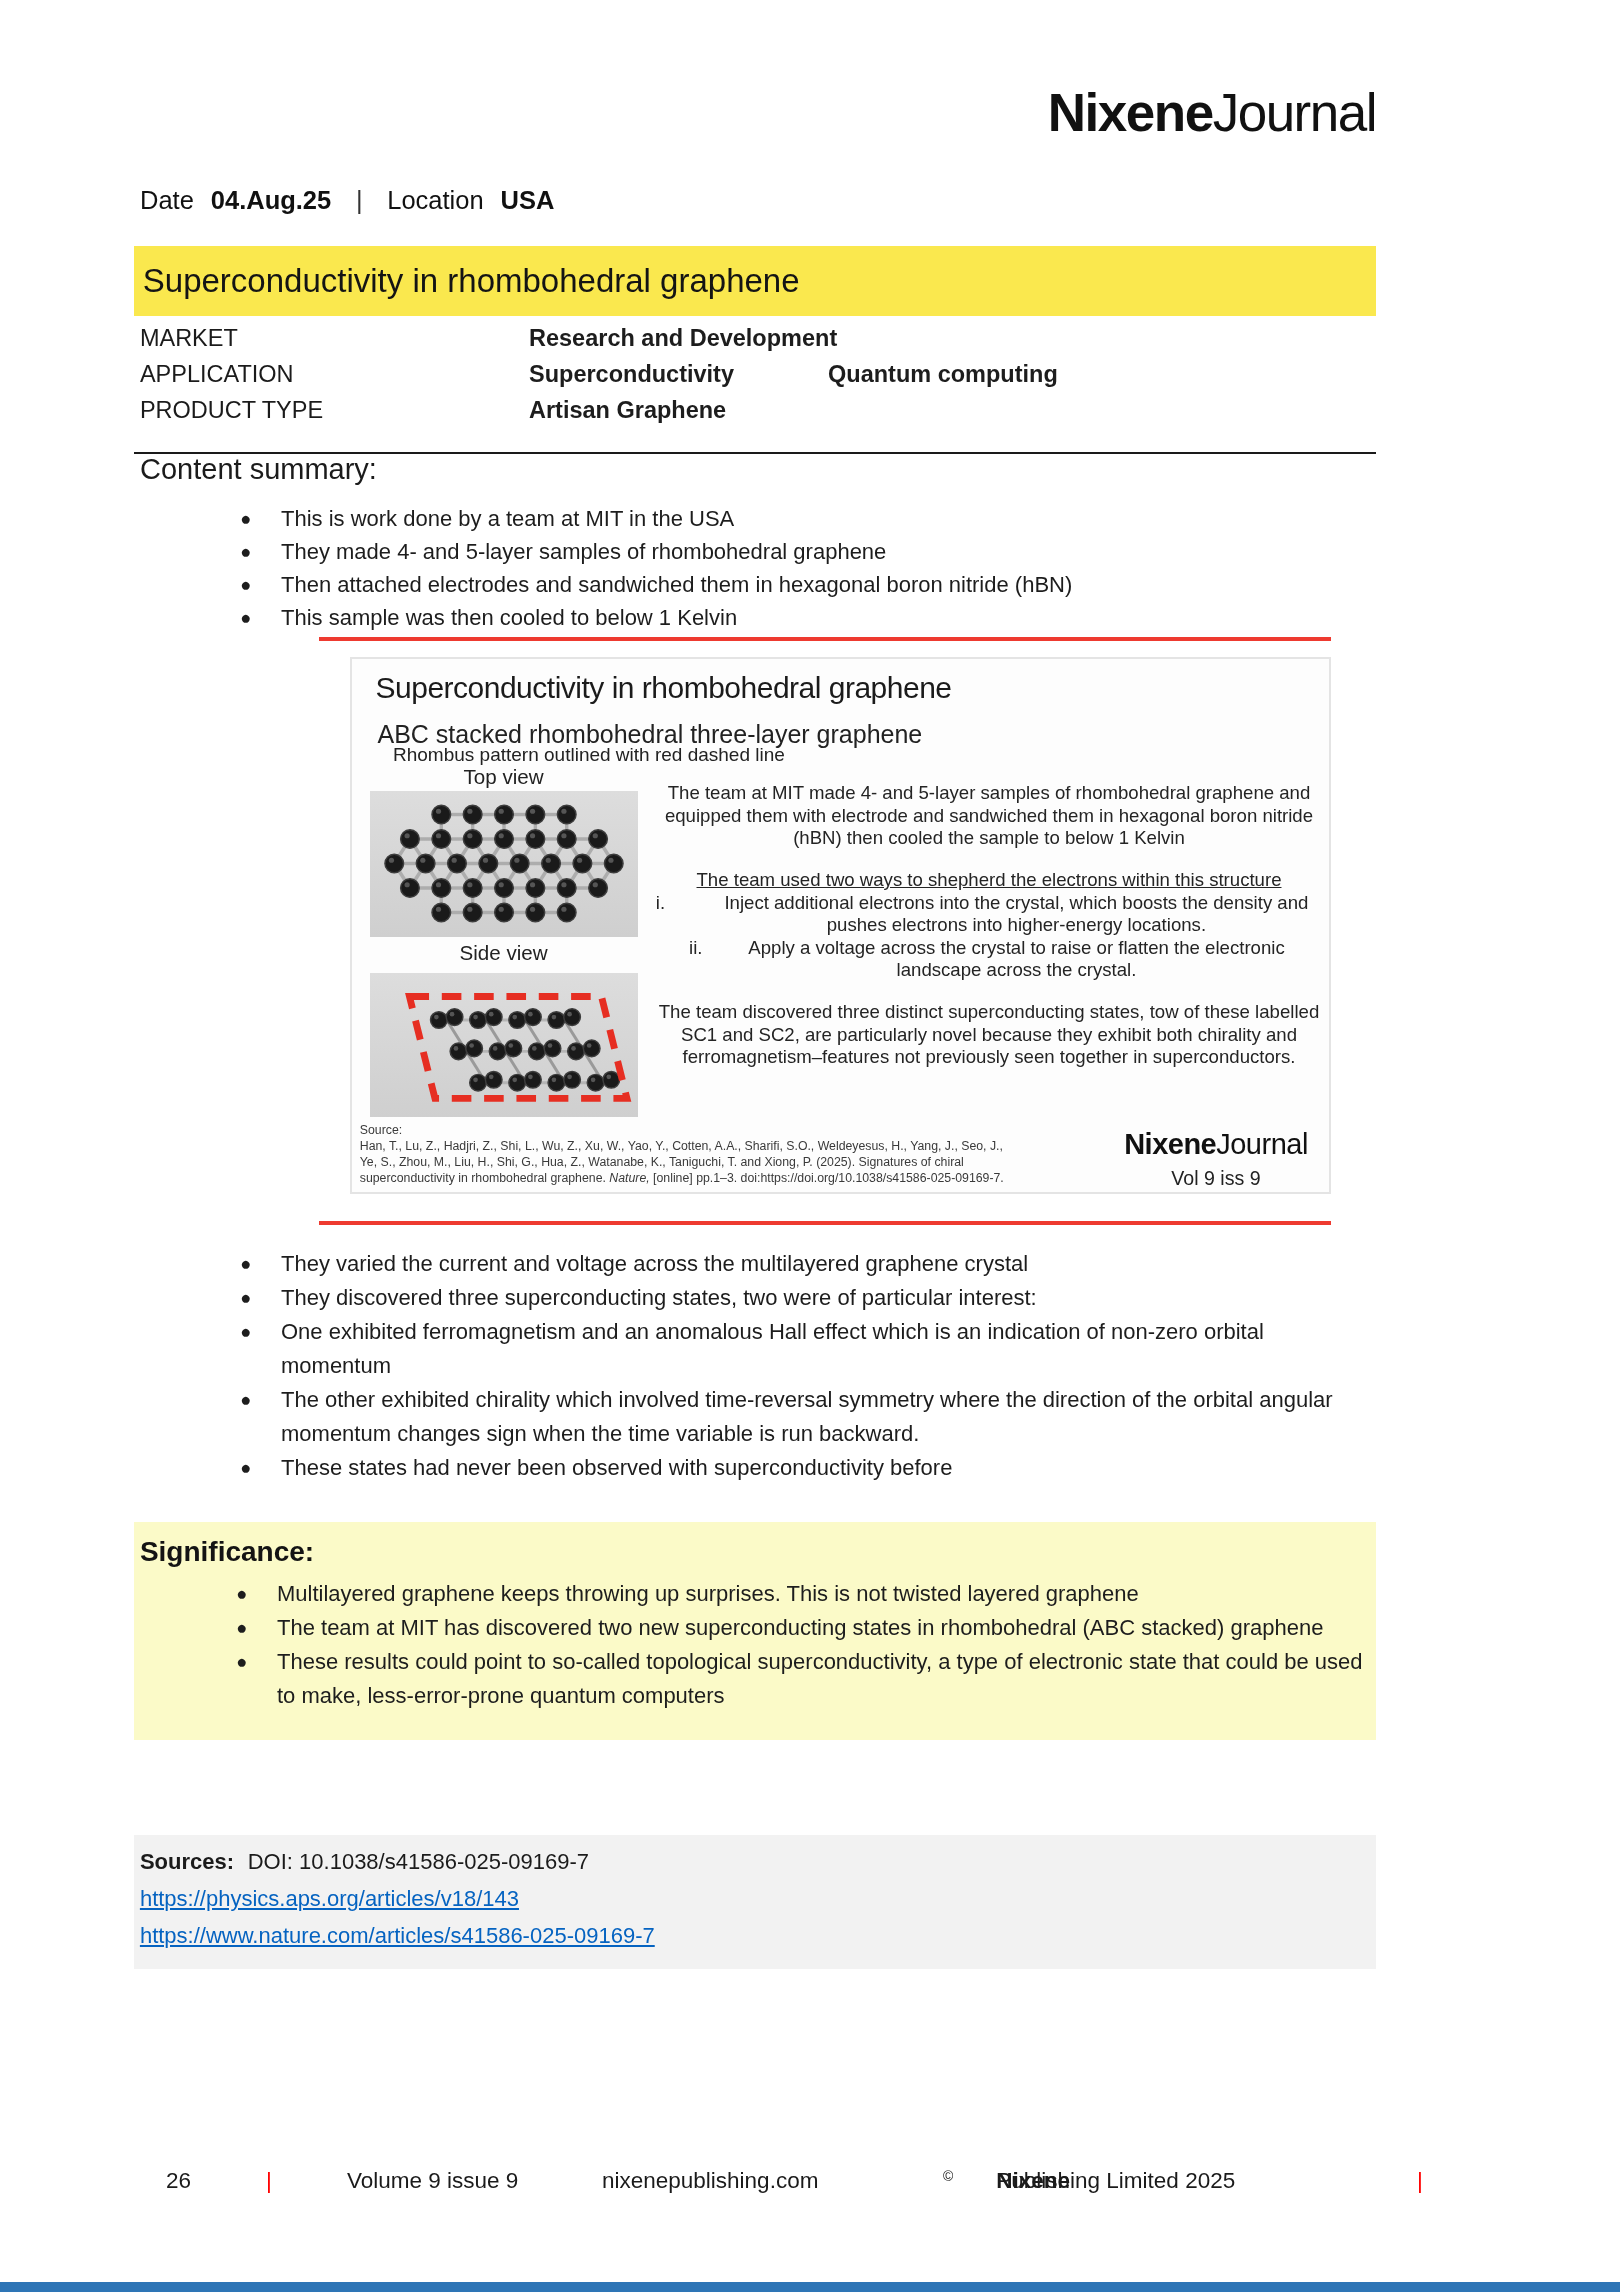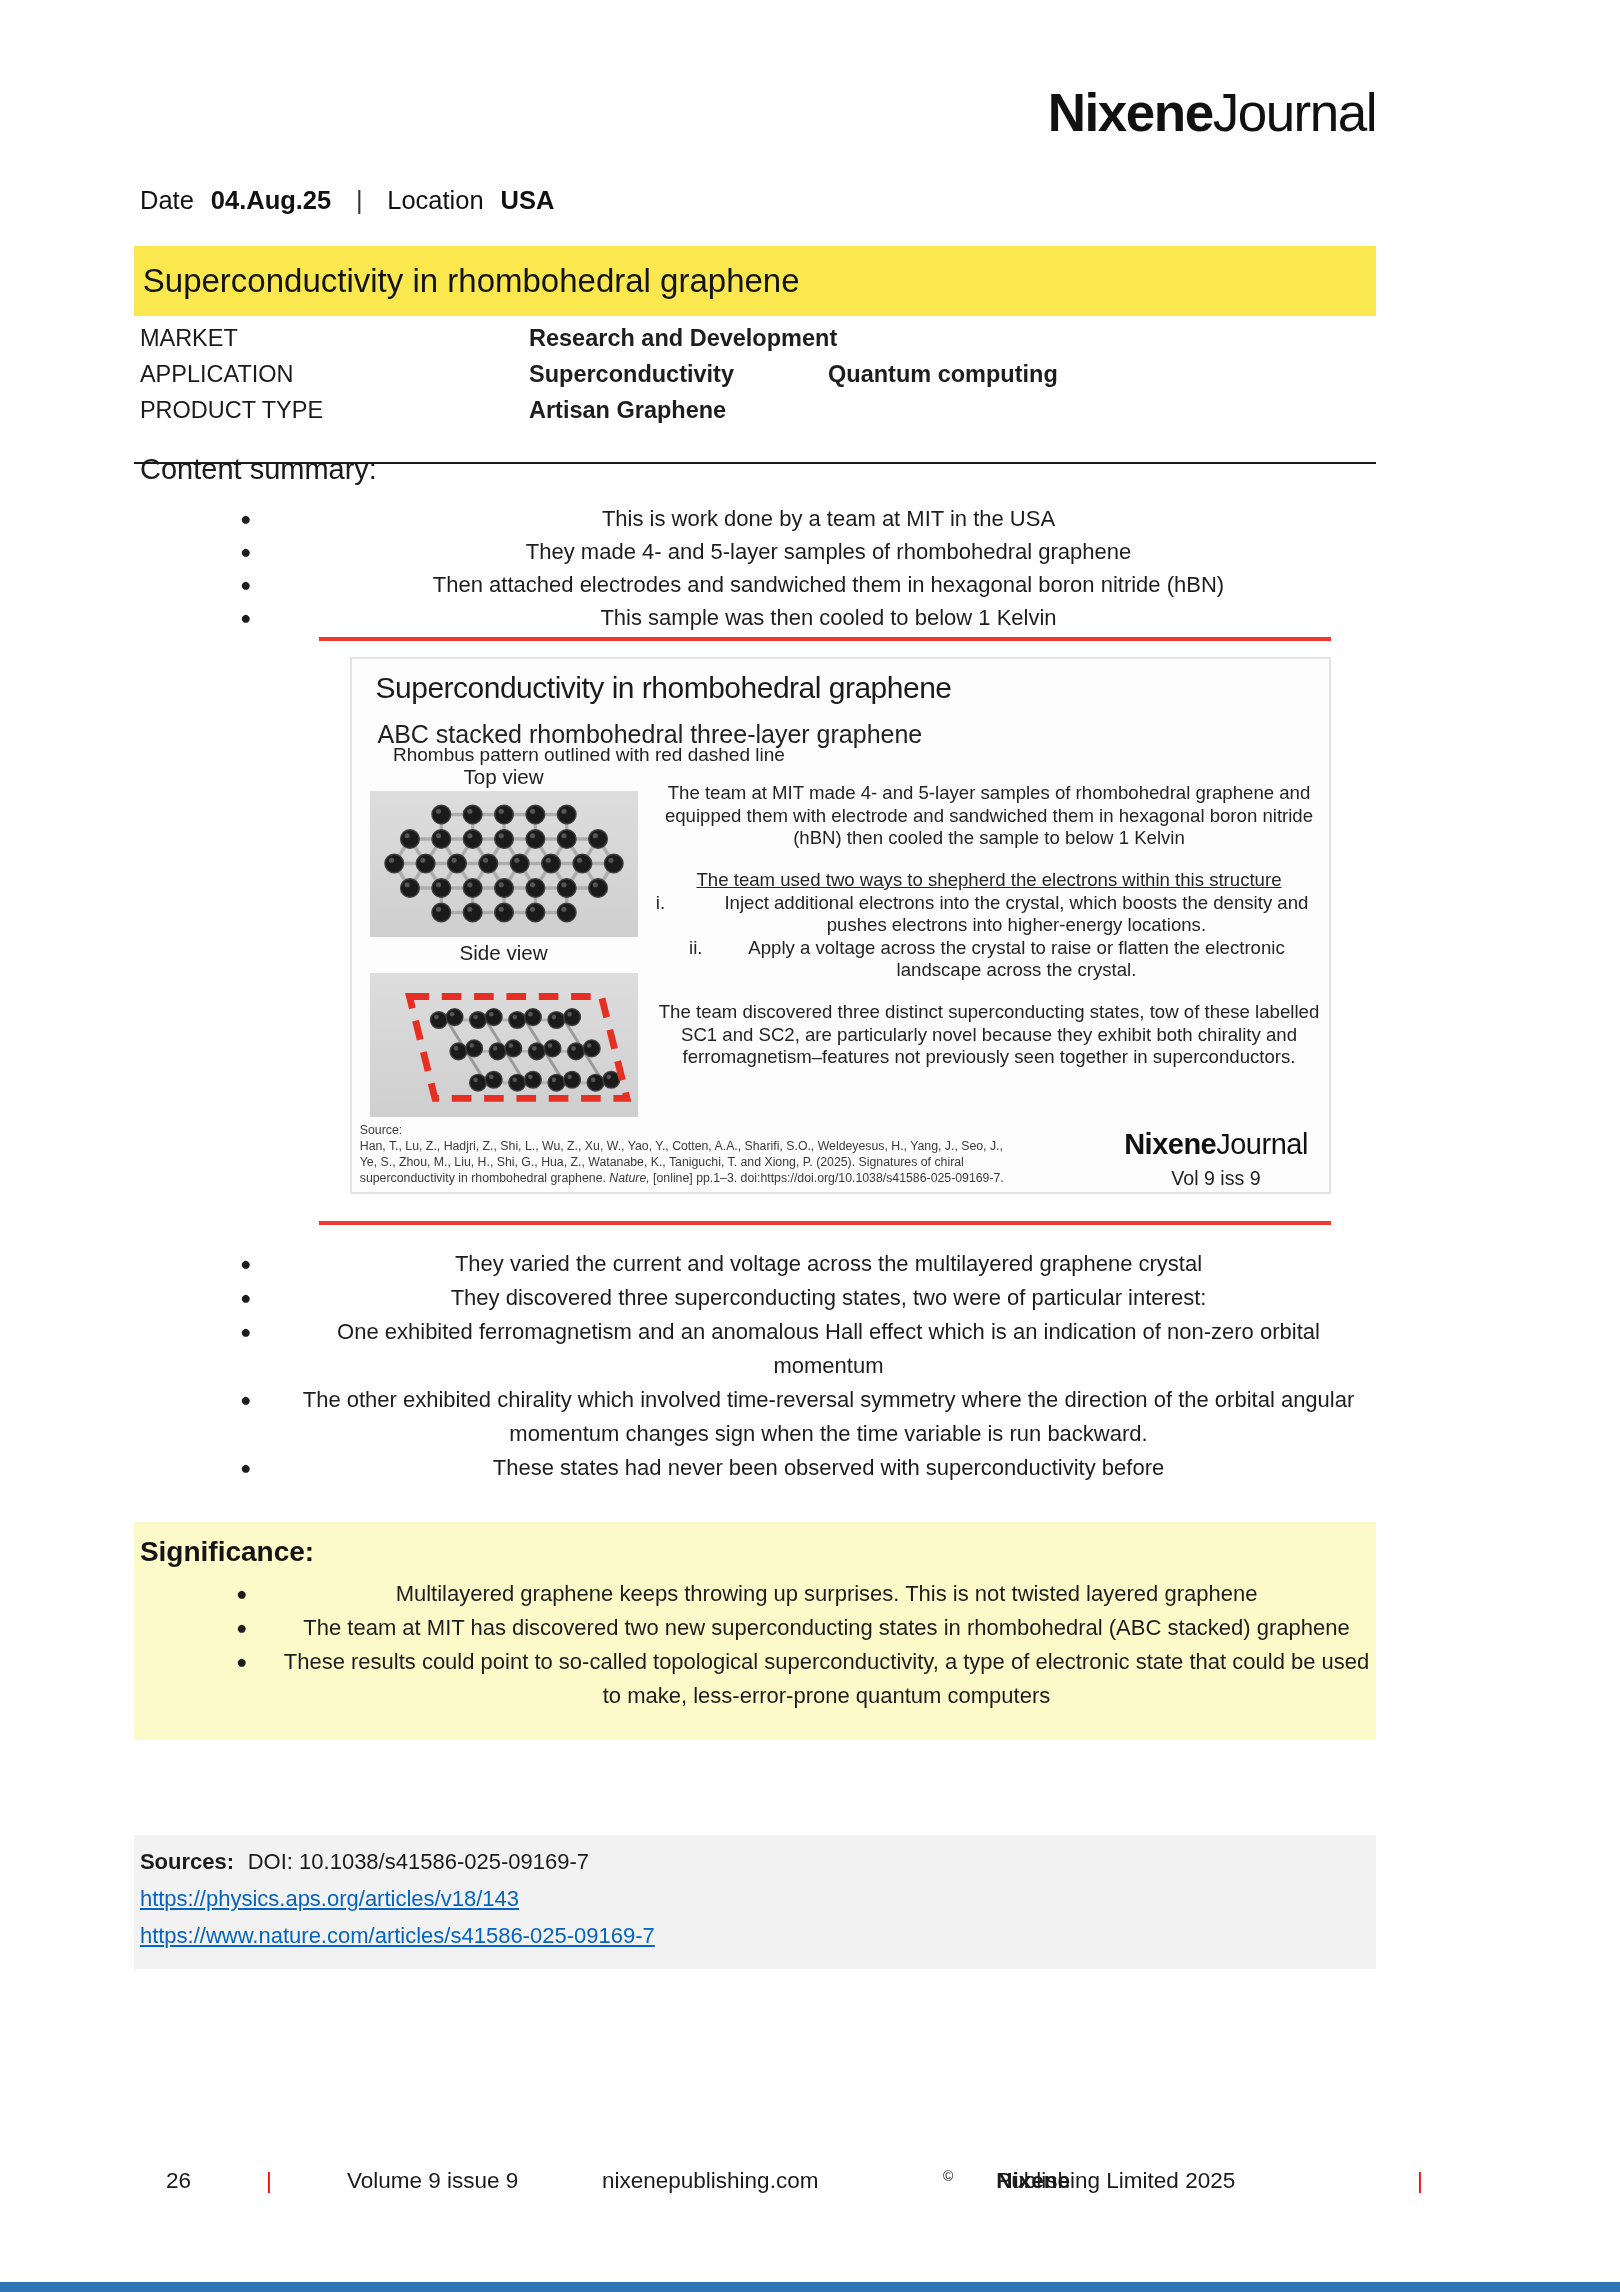--- a/index.html
+++ b/index.html
@@ -17,33 +17,33 @@
   .dateline{position:absolute;left:140px;top:186px;font-size:25.5px;color:#111;}
   .dateline .lbl{font-weight:400;}
   .dateline .val{font-weight:700;margin-left:9.8px;}
   .dateline .pipe{font-weight:300;color:#333;margin:0 17.6px;}
 
   
   .title-bar{position:absolute;left:134px;top:246px;width:1242px;height:70px;background:#FAE84E;display:flex;align-items:center;}
   .title-text{font-size:33px;font-weight:400;color:#141414;padding-left:8.8px;}
 
   
-  .meta{position:absolute;left:134px;top:325px;width:1242px;border-bottom:2.9px solid #1a1a1a;padding-bottom:29px;}
+  .meta{position:absolute;left:134px;top:325px;width:1242px;border-bottom:2.9px solid #1a1a1a;padding-bottom:19px;}
   .meta-row{position:relative;height:36px;font-size:23.5px;}
   .meta-label{position:absolute;left:5.9px;font-weight:400;color:#1b1b1b;}
   .meta-v1{position:absolute;left:395px;font-weight:700;}
   .meta-v2{position:absolute;left:694px;font-weight:700;}
 
   .section-heading{position:absolute;left:140px;top:453px;font-size:29px;font-weight:400;color:#1b1b1b;}
 
   
   .bullets{list-style:none;margin:0;padding:0;font-size:22px;line-height:33px;color:#1d1d1d;}
   .bullets li{display:flex;}
   .bullets .blt{flex:none;width:41px;margin-left:100px;font-size:18.6px;}
-  .bullets .btxt{flex:1;text-align:center;}
+  .bullets .btxt{flex:1;}
   .content-bullets{position:absolute;left:140px;top:502px;width:1236px;}
   .findings-bullets{position:absolute;left:140px;top:1247px;width:1236px;line-height:34px;}
 
   
   .red-line{position:absolute;left:319px;width:1012px;height:3.9px;background:#EE3A30;}
   .rl-top{top:637px;}
   .rl-bottom{top:1221px;}
   .fig-card{position:absolute;left:350px;top:657px;width:981px;height:537px;background:#fdfdfd;border:2px solid #e4e4e4;box-sizing:border-box;}
   .fig-title{position:absolute;left:23.5px;top:11.8px;font-size:30px;font-weight:400;color:#1b1b1b;letter-spacing:-0.5px;}
   .fig-sub1{position:absolute;left:25.5px;top:61px;font-size:25px;color:#222;}

